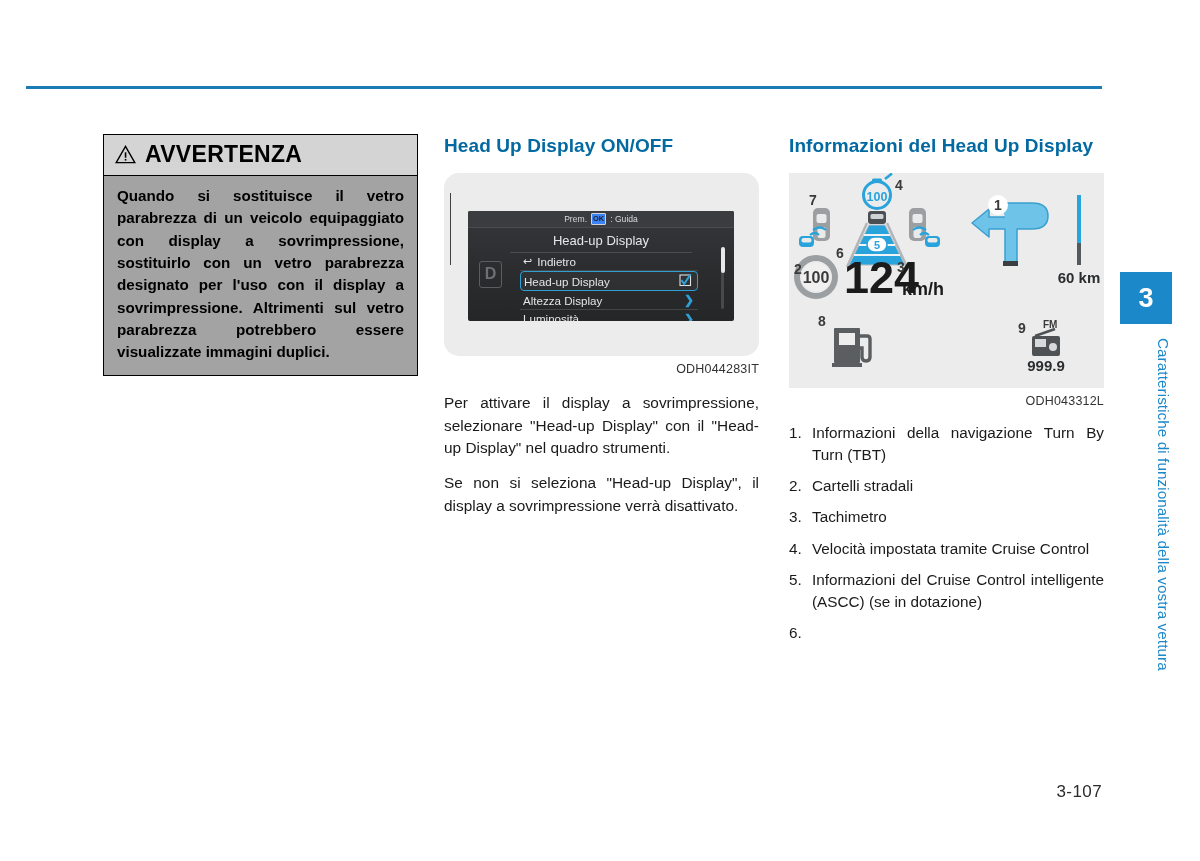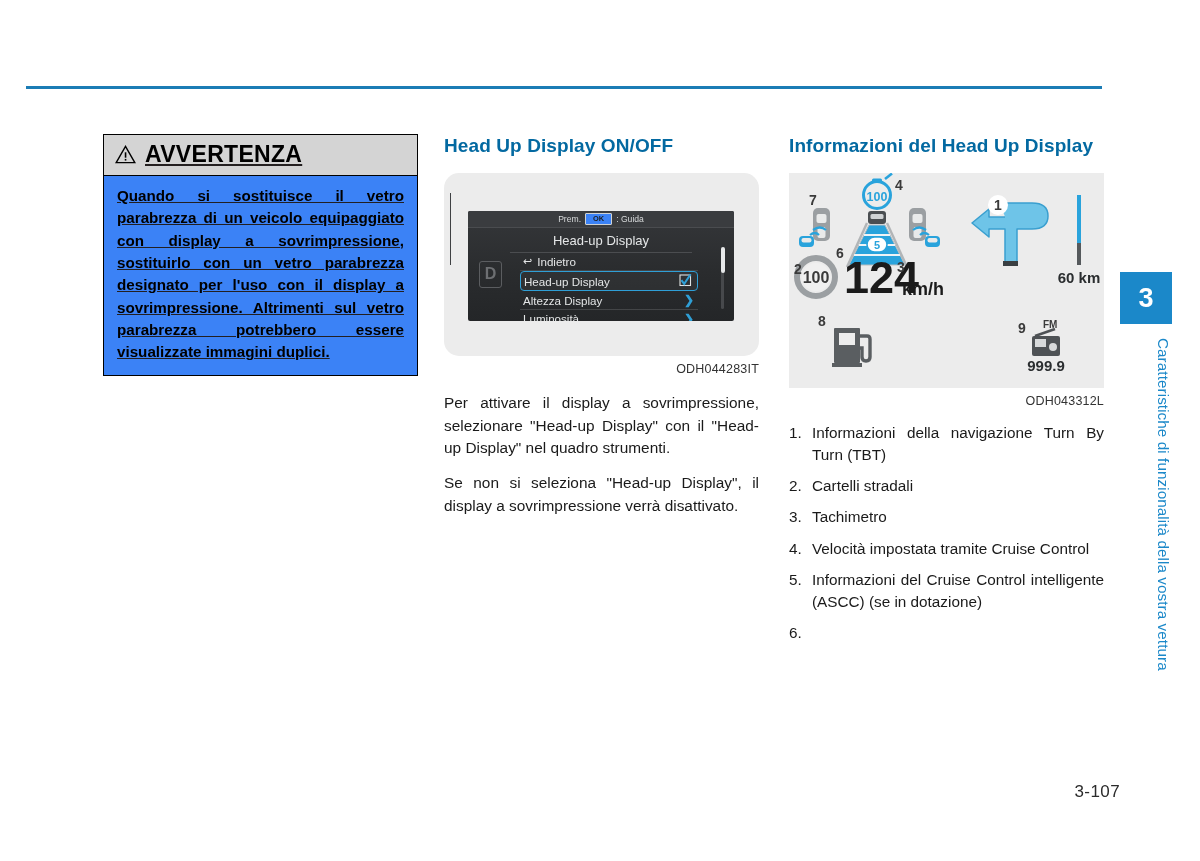--- a/index.html
+++ b/index.html
@@ -33,22 +33,21 @@
   }
   #col-left   { left: 103px;  width: 315px; }
   #col-mid    { left: 444px;  width: 315px; }
   #col-right  { left: 789px;  width: 315px; }
 
   
   #warning-box {
     border: 1.5px solid #000;
     width: 100%;
     box-sizing: border-box;
-    background: #3b82f6;
-    text-decoration: underline;
+    background: #a3a3a3;
   }
   #warning-head {
     background: #d4d4d4;
     border-bottom: 1.5px solid #000;
     padding: 6px 10px 7px 11px;
     display: flex;
     align-items: center;
     gap: 9px;
   }
   #warning-head .wtitle {
@@ -121,21 +120,21 @@
     gap: 4px;
     font-size: 8.6px;
     color: #d7d9da;
   }
   #cluster-topbar .okkey {
     border: 1px solid #cfd2d3;
     background: #3b82f6;
     color: #1c1d1e;
     font-size: 7.4px;
     font-weight: bold;
-    padding: 0 7px;
+    padding: 0 1px;
     line-height: 10px;
     border-radius: 1px;
   }
   #cluster-title {
     text-align: center;
     color: #e5e7e8;
     font-size: 13px;
     padding: 5px 0 4px 0;
     border-bottom: 1px solid #4b4d50;
     margin: 0 42px 0 42px;
@@ -246,21 +245,20 @@
 
   
   #page-number {
     position: absolute;
     left: 0; top: 782px;
     width: 1102px;
     text-align: right;
     font-size: 17px;
     color: #2b2b2b;
     letter-spacing: .4px;
-    margin-left: 18px;
   }
 </style>
 </head>
 <body>
 
 <div id="top-rule"></div>
 
 <div class="col" id="col-left">
   <div id="warning-box">
     <div id="warning-head">

